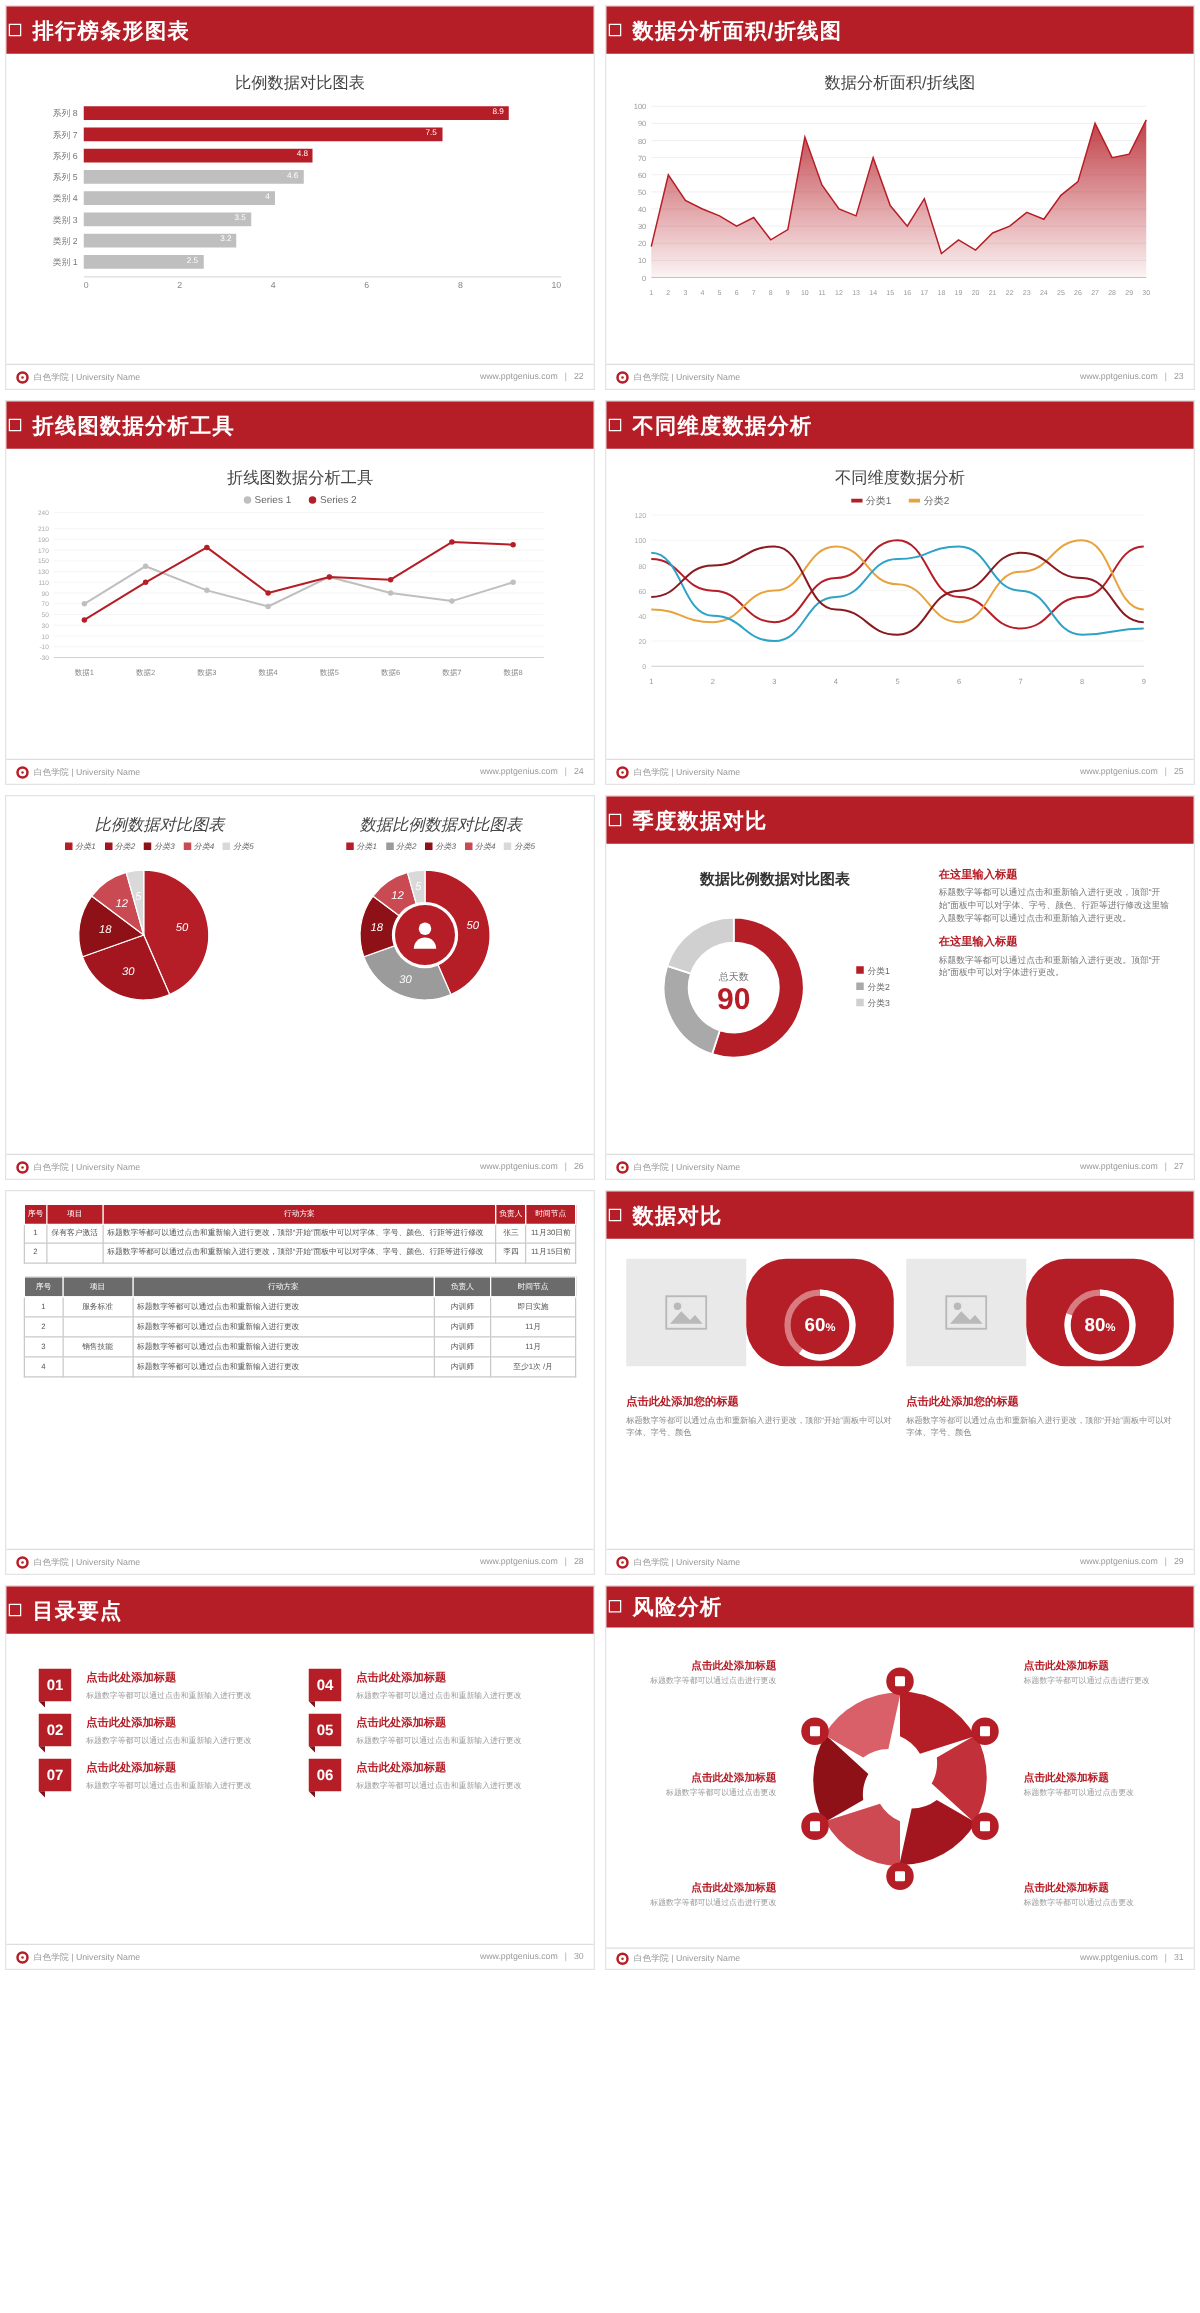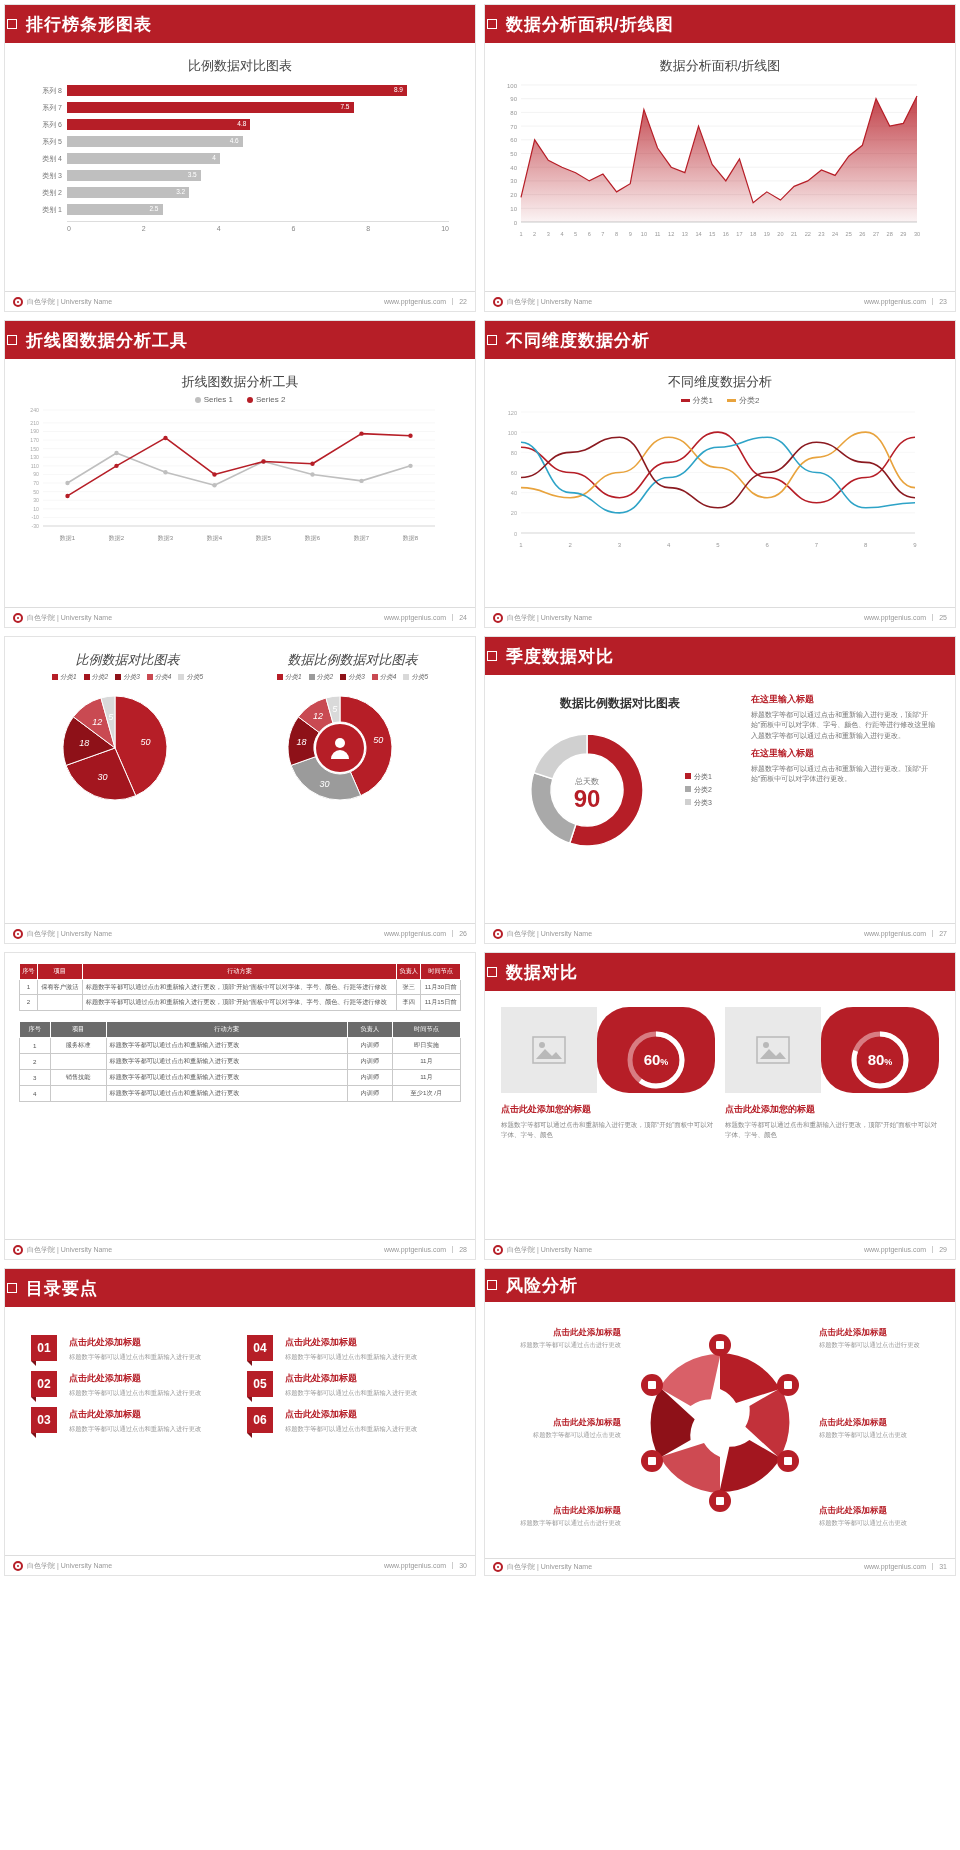--- a/index.html
+++ b/index.html
@@ -113,21 +113,21 @@
   .tbl2 td { border:1px solid #c9c9c9; padding:3px 3px; color:#555;}
   .ctr { text-align:center; }
 
   
   .cmp-row { display:flex; gap:10px; padding: 10px 6px 4px 6px;}
   .cmp-card { flex:1; display:flex; height:86px; }
   .cmp-img { width:45%; background:#e9e9e9; display:flex;align-items:center;justify-content:center;}
   .cmp-pct { width:55%; background:#B61E27; display:flex;align-items:flex-end;justify-content:center;border-radius:32px;}
   .cmp-txt { display:flex; gap:10px; padding: 6px 6px;}
   .cmp-txt > div { flex:1; }
-  .cmp-txt h5 { color:#B61E27; font-size:9px; margin:0 0 4px 0;}
+  .cmp-txt h5 { color:#B61E27; font-size:9px; margin:12px 0 4px 0;}
   .cmp-txt p { font-size:6.5px; color:#888; line-height:1.55; margin:0;}
 
   
   .cat-grid { display:grid; grid-template-columns:1fr 1fr; gap:10px 14px; padding: 22px 16px 0 16px;}
   .cat-item { display:flex; gap:12px;align-items:flex-end; }
   .cat-num { width:26px;height:26px;background:#B61E27;color:#fff;display:flex;align-items:center;justify-content:center;font-size:12px;font-weight:bold; position:relative; flex:none;}
   .cat-num::after{content:"";position:absolute;left:0;bottom:-5px;border-left:5px solid transparent;border-right:0 solid transparent;border-top:5px solid #7d1219;}
   .cat-txt h5{margin:0 0 3px 0;color:#B61E27;font-size:9px;}
   .cat-txt p{margin:0;font-size:6.3px;color:#999;line-height:1.5;}
 
@@ -750,21 +750,21 @@
             </div>
           </div>
           <div class="cat-item">
             <div class="cat-num">05</div>
             <div class="cat-txt">
               <h5>点击此处添加标题</h5>
               <p>标题数字等都可以通过点击和重新输入进行更改</p>
             </div>
           </div>
           <div class="cat-item">
-            <div class="cat-num">03</div>
+            <div class="cat-num">07</div>
             <div class="cat-txt">
               <h5>点击此处添加标题</h5>
               <p>标题数字等都可以通过点击和重新输入进行更改</p>
             </div>
           </div>
           <div class="cat-item">
             <div class="cat-num">06</div>
             <div class="cat-txt">
               <h5>点击此处添加标题</h5>
               <p>标题数字等都可以通过点击和重新输入进行更改</p>

